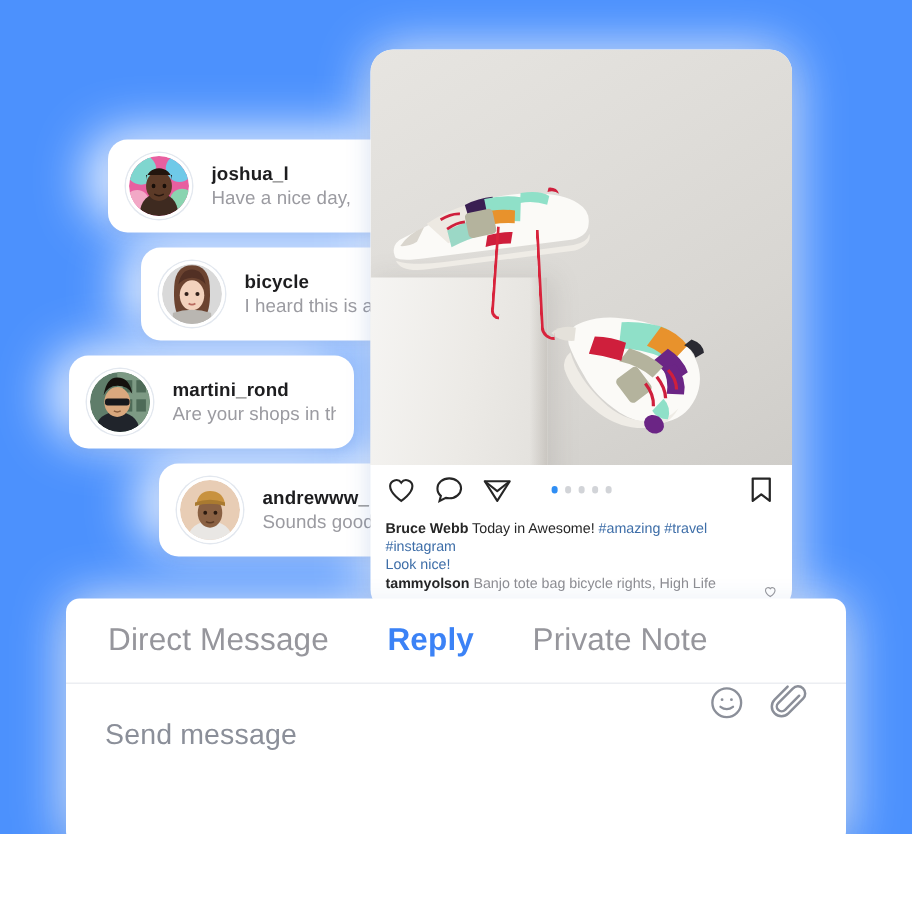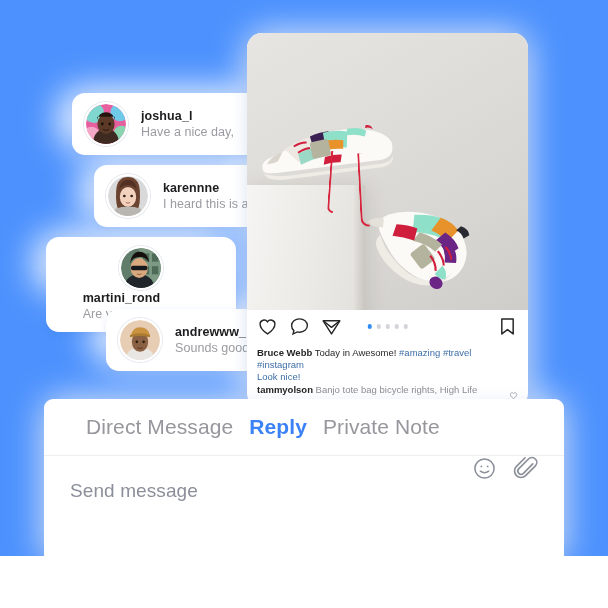--- a/index.html
+++ b/index.html
@@ -140,23 +140,23 @@
     background: #fff;
     border-radius: 9px;
     overflow: hidden;
     box-shadow: 0 6px 20px rgba(40,90,170,.16);
     z-index: 8;
   }
   #tabs {
     display: flex;
     align-items: center;
     height: 57px;
-    padding: 0 42px;
+    padding: 0 28px;
     border-bottom: 1px solid #eceef2;
-    gap: 16px;
+    gap: 39px;
   }
   .tab {
     font-size: 21px;
     color: #96969c;
     letter-spacing: .1px;
     cursor: pointer;
     white-space: nowrap;
   }
   .tab.active { color: #3b82f6; font-weight: 700; }
   #compose-row {
@@ -232,26 +232,26 @@
           <ellipse cx="22" cy="23" rx="9" ry="11" fill="#f3d2bd"></ellipse>
           <path d="M12 15 q2 -11 10 -11 q8 0 10 11 q-4 -5 -10 -5 q-6 0 -10 5Z" fill="#523024"></path>
           <ellipse cx="18" cy="22" rx="1.5" ry="1.5" fill="#31201a"></ellipse>
           <ellipse cx="26" cy="22" rx="1.5" ry="1.5" fill="#31201a"></ellipse>
           <path d="M19.5 29 q2.5 1.6 5 0" stroke="#b8695e" stroke-width="1.2" fill="none"></path>
           <path d="M8 36 q14 -5 28 0 l0 10 l-28 0Z" fill="#b9b6b1"></path>
         </g>
       </svg>
     </div>
     <div class="msg-text">
-      <div class="msg-user">karennne</div>
+      <div class="msg-user">bicycle</div>
       <div class="msg-preview">I heard this is a go</div>
     </div>
   </div>
 
-  <div class="msg-card" style="left:46px; top:237px; width:190px;flex-direction:column;">
+  <div class="msg-card" style="left:46px; top:237px; width:190px;">
     <div class="avatar">
       <svg class="face" viewBox="0 0 44 44">
         <defs>
             <clipPath id="cl3">
               <circle cx="22" cy="22" r="22"></circle>
             </clipPath>
           </defs>
         <g clip-path="url(#cl3)">
           <rect width="44" height="44" fill="#5f7d6a"></rect>
           <rect x="20" y="0" width="24" height="44" fill="#7d9a84"></rect>

